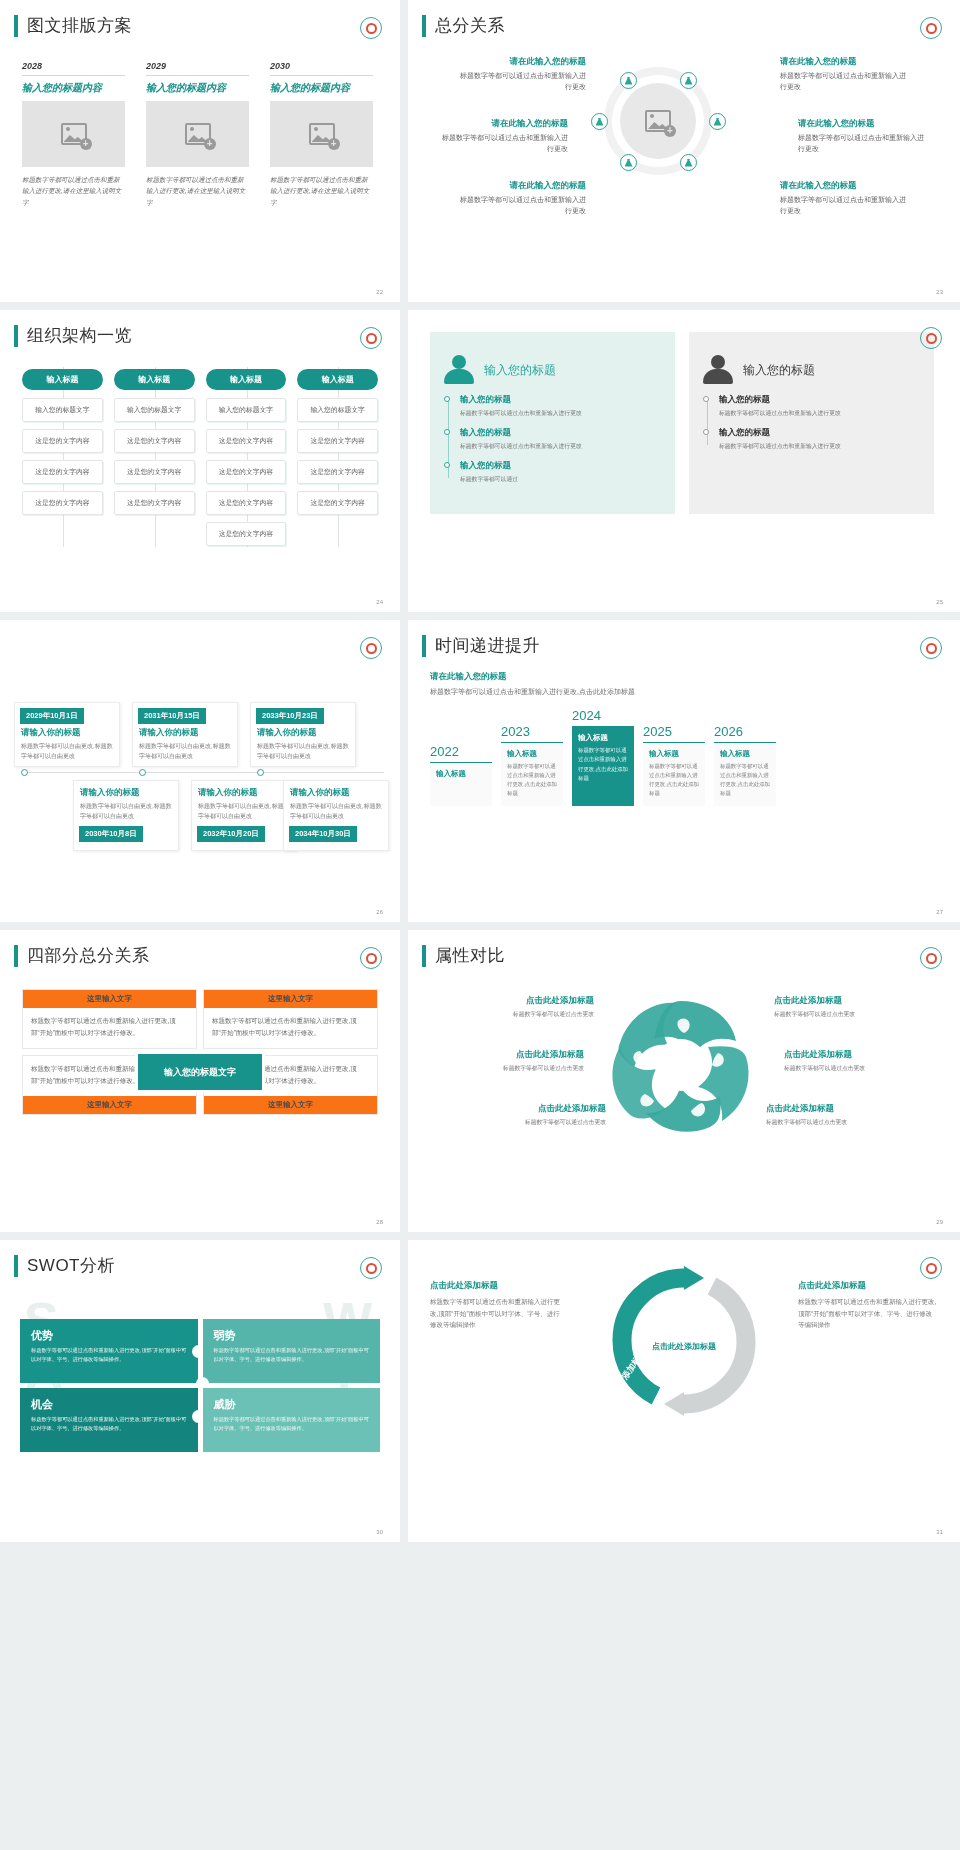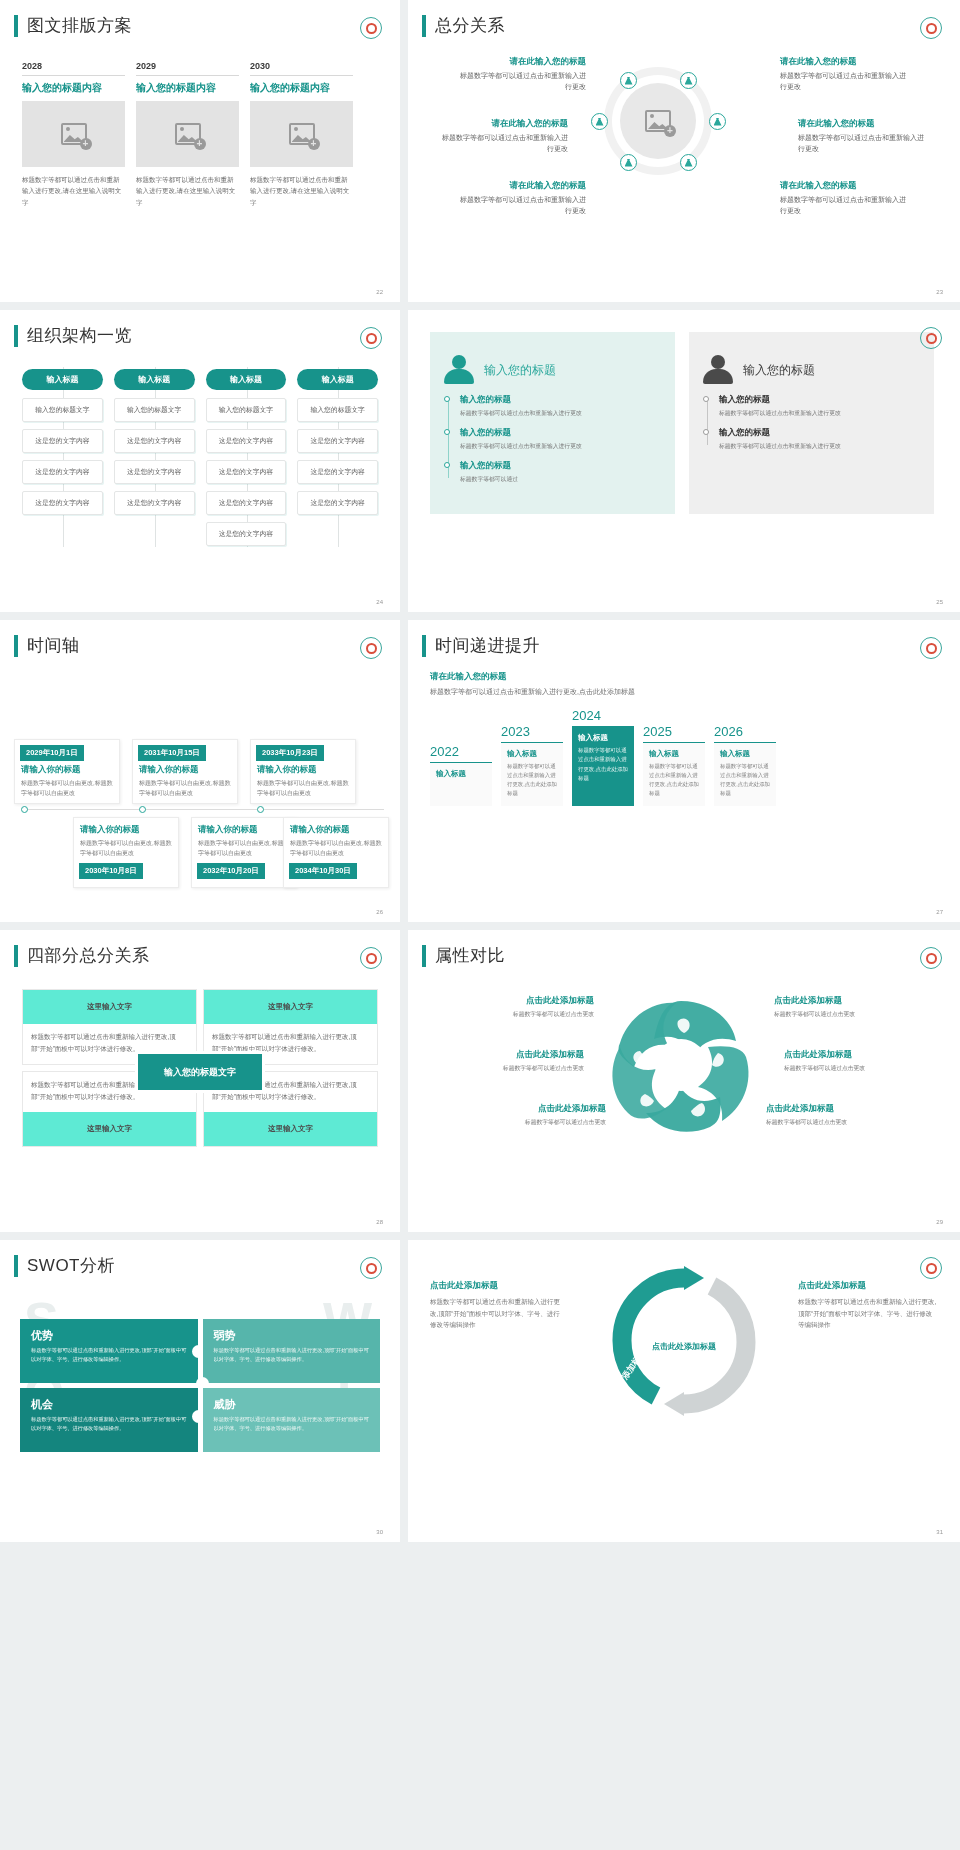--- a/index.html
+++ b/index.html
@@ -70,21 +70,21 @@
     position:absolute; left:5px; top:4px; width:4px; height:4px;
     border-radius:50%; background:#9a9a9a;
   }
   .img-glyph .plus {
     position:absolute; right:-5px; bottom:-5px; width:12px; height:12px;
     border-radius:50%; background:#9a9a9a; color:#e3e3e3;
     font-size:10px; line-height:11px; text-align:center; font-weight:bold;
   }
 
   
-  .s22-cols { display:flex; gap:11px; padding: 24px 22px 0 22px; }
+  .s22-cols { display:flex; gap:21px; padding: 24px 22px 0 22px; font-style: italic; }
   .s22-col { width: 103px; }
   .s22-year { font-size:9px; font-weight:bold; color:#3b3b3b; padding-bottom:4px;}
   .s22-sub {
     font-size:10px; font-weight:bold; color:#17938b;
     border-top:1px solid #d8d8d8; padding-top:5px; padding-bottom:6px;
     white-space: nowrap; overflow: hidden;
   }
   .s22-img { width:103px; height:66px; }
   .s22-desc { font-size:6.5px; color:#6b6b6b; line-height:1.75; padding-top:7px; }
 
@@ -201,21 +201,21 @@
   .step .bp { font-size:5.4px; color:#808080; line-height:1.7; }
   .step.hi .box { background:#17938b; border-top-color:#17938b; }
   .step.hi .bh { color:#fff; }
   .step.hi .bp { color:#e6f4f2; }
   .step.hi .yr { color:#17938b; }
 
   
   .s28 { position:relative; padding:22px 22px 0 22px; height:210px;}
   .q-grid { display:grid; grid-template-columns:1fr 1fr; gap:6px; }
   .quad { border:1px solid #e8e8e8; padding:0; background:#fff; }
-  .q-tab { background:#5eead4; font-size:7.5px; font-weight:bold; color:#4c4c4c; text-align:center; padding:12px 0; }
+  .q-tab { background:#f97316; font-size:7.5px; font-weight:bold; color:#4c4c4c; text-align:center; padding:4px 0; }
   .q-body { font-size:6.5px; color:#6d6d6d; line-height:1.85; padding:7px 8px 9px 8px; }
   .q-center {
     position:absolute; left:50%; top:50%; transform:translate(-50%,-50%);
     background:#17938b; color:#fff; font-size:9px; font-weight:bold;
     width:130px; height:42px; display:flex; align-items:center; justify-content:center;
     border:3px solid #fff;
   }
 
   
   .s29 { position:relative; height:215px; }
@@ -485,24 +485,20 @@
             <div class="s25-it">输入您的标题</div>
             <div class="s25-ip">标题数字等都可以通过点击和重新输入进行更改</div>
           </div>
         </div>
       </div>
     </div>
     <div class="pagenum">25</div>
   </div>
 
   <div class="slide s-left">
-    <div class="title-row">
-      <div class="title-bar"></div>
-      <div class="slide-title">时间轴</div>
-    </div>
     <div class="logo">
         <i></i>
       </div>
 
     <div class="s26">
       <div class="s26-axis"></div>
 
       <div class="tl-card" style="left:14px; top:82px;">
         <span class="tl-date">2029年10月1日</span>
         <div class="tl-h">请输入你的标题</div>

